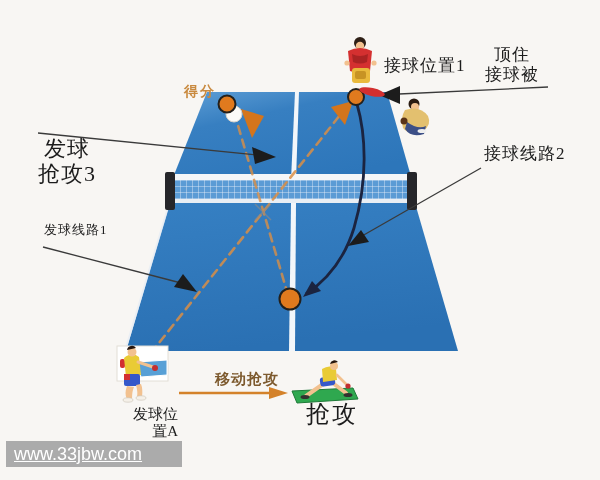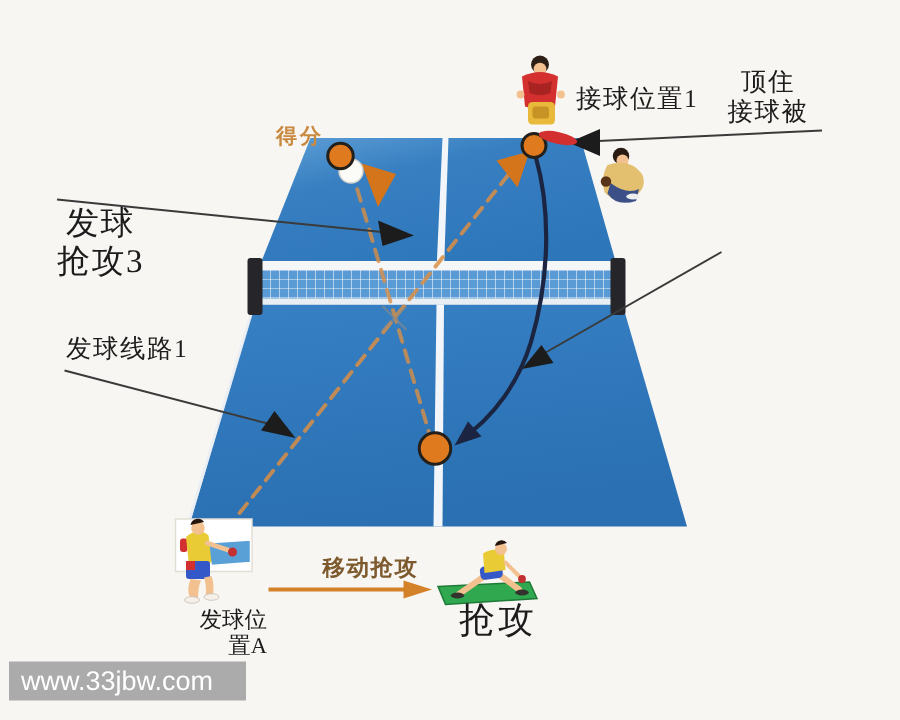--- a/index.html
+++ b/index.html
@@ -15,31 +15,31 @@
     background:#f8f6f3;
     font-family:"Liberation Serif", serif;
   }
   #diagram-svg{position:absolute;left:0;top:0;}
   .lbl{position:absolute;color:var(--label);line-height:1.15;white-space:nowrap;
        font-family:"Liberation Serif", serif;}
   .lbl-score{left:184px;top:84px;font-size:14px;color:var(--score);letter-spacing:2px;font-weight:bold;}
   .lbl-recv-pos{left:384px;top:44px;font-size:17px;letter-spacing:1px;margin-top:12px;}
   .lbl-blocked{left:462px;top:45px;font-size:17px;text-align:center;width:100px;letter-spacing:1px;}
   .lbl-serve-attack{left:38px;top:104px;font-size:22px;text-align:center;width:58px;letter-spacing:1px;margin-top:32px;}
-  .lbl-serve-route{left:44px;top:223px;font-size:17px;letter-spacing:1px;}
+  .lbl-serve-route{left:44px;top:223px;font-size:13px;letter-spacing:1px;}
   .lbl-recv-route{left:484px;top:144px;font-size:17px;letter-spacing:1px;}
   .lbl-move{left:215px;top:371px;font-size:15px;color:var(--move);letter-spacing:1px;font-weight:bold;text-align:right;}
   .lbl-attack{left:306px;top:401px;font-size:24px;letter-spacing:2px;}
   .lbl-serve-pos{left:102px;top:406px;font-size:15px;text-align:right;width:76px;}
   .lbl-caption{left:409px;top:377px;font-size:27px;color:var(--red);font-weight:bold;letter-spacing:1px;}
   .wm{position:absolute;color:#ffffff;font-family:"Liberation Sans", sans-serif;}
   .wm-top{left:455px;top:10px;width:145px;height:29px;background:var(--grayTop);
           font-size:19px;line-height:29px;padding-left:9px;box-sizing:border-box;}
-  .wm-bottom{left:6px;top:441px;width:158px;height:26px;background:var(--grayBottom);
-          font-size:18px;line-height:26px;padding-left:8px;box-sizing:border-box;}
+  .wm-bottom{left:6px;top:441px;width:176px;height:26px;background:var(--grayBottom);
+          font-size:18px;line-height:26px;padding-left:8px;box-sizing:border-box;text-decoration:underline;}
 </style>
 </head>
 <body>
 
 <div id="stage">
 
   <svg id="diagram-svg" width="600" height="480" viewBox="0 0 600 480">
     <defs>
       <linearGradient id="gFar" x1="0" y1="0" x2="0.6" y2="1">
         <stop offset="0" stop-color="#5f9fd6"></stop>
@@ -166,20 +166,21 @@
   <div class="lbl lbl-recv-pos">接球位置1</div>
   <div class="lbl lbl-blocked">
     <div>顶住</div>
     <div>接球被</div>
   </div>
   <div class="lbl lbl-serve-attack">
     <div>发球</div>
     <div>抢攻3</div>
   </div>
   <div class="lbl lbl-serve-route">发球线路1</div>
+  <div class="lbl lbl-recv-route">接球线路2</div>
   <div class="lbl lbl-move">移动抢攻</div>
   <div class="lbl lbl-attack">抢攻</div>
   <div class="lbl lbl-serve-pos">
     <div>发球位</div>
     <div>置A</div>
   </div>
 
   <div class="wm wm-bottom">www.33jbw.com</div>
 
 </div>

